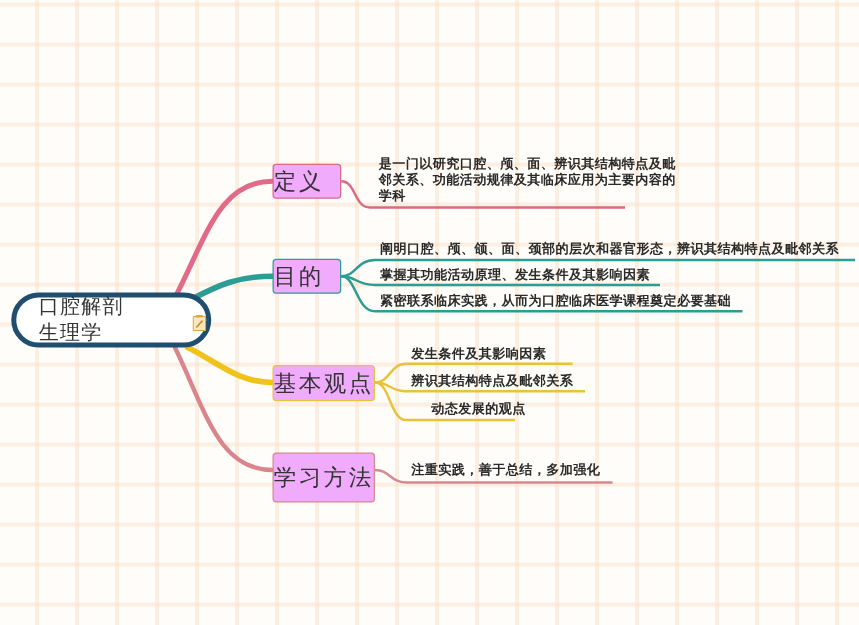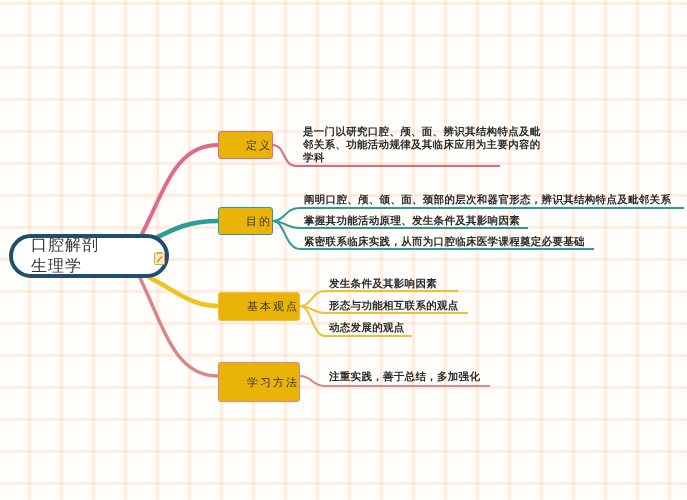--- a/index.html
+++ b/index.html
@@ -16,24 +16,24 @@
   }
   svg.links { position: absolute; left: 0; top: 0; }
   .root {
     position: absolute; left: 9px; top: 234px; width: 160px; height: 44px;
     border: 4px solid #1f4e6e; border-radius: 26px; background: #fff;
     box-sizing: border-box; display: flex; align-items: center; padding-left: 18px;
     font-size: 16px; letter-spacing: 1px; color: #333; gap: 45px;
   }
   .root .icon { display: inline-block; margin-left: 8px; width: 11px; height: 13px; }
   .branch {
-    position: absolute; box-sizing: border-box; background: #eab308;
+    position: absolute; box-sizing: border-box; background: #f0abfc;
     border: 1.5px solid; border-radius: 3px;
-    display: flex; align-items: center; justify-content: flex-end;
-    font-size: 11px; letter-spacing: 2px; color: #333;
+    display: flex; align-items: center; justify-content: flex-start;
+    font-size: 18px; letter-spacing: 2px; color: #333;
   }
   .b-def  { left: 218px; top: 131px; width: 55px;  height: 28px; border-color: #d96a84; }
   .b-aim  { left: 218px; top: 207px; width: 55px;  height: 28px; border-color: #2d9c94; }
   .b-view { left: 218px; top: 292px; width: 82px;  height: 29px; border-color: #e8c23a; }
   .b-meth { left: 218px; top: 362px; width: 82px;  height: 40px; border-color: #d48a8e; }
   .leaf {
     position: absolute; font-size: 10.5px; line-height: 13px; color: #2a2a2a;
     white-space: nowrap; font-weight: bold; letter-spacing: 0.3px;
   }
   .leaf.wrap { white-space: normal; }
@@ -85,16 +85,16 @@
   <span>学习方法</span>
 </div>
 
 <div class="leaf wrap" style="left:303px; top:125px; width:246px;">是一门以研究口腔、颅、面、辨识其结构特点及毗邻关系、功能活动规律及其临床应用为主要内容的学科</div>
 
 <div class="leaf" style="left:304px; top:193px;">阐明口腔、颅、颌、面、颈部的层次和器官形态，辨识其结构特点及毗邻关系</div>
 <div class="leaf" style="left:304px; top:214px;">掌握其功能活动原理、发生条件及其影响因素</div>
 <div class="leaf" style="left:304px; top:235px;">紧密联系临床实践，从而为口腔临床医学课程奠定必要基础</div>
 
 <div class="leaf" style="left:329px; top:277px;">发生条件及其影响因素</div>
-<div class="leaf" style="left:329px; top:299px;">形态与功能相互联系的观点</div>
-<div class="leaf" style="left:329px; top:321px;">动态发展的观点</div>
+<div class="leaf" style="left:329px; top:299px;">辨识其结构特点及毗邻关系</div>
+<div class="leaf" style="left:345px; top:321px;">动态发展的观点</div>
 
 <div class="leaf" style="left:329px; top:370px;">注重实践，善于总结，多加强化</div>
 
 </body></html>

